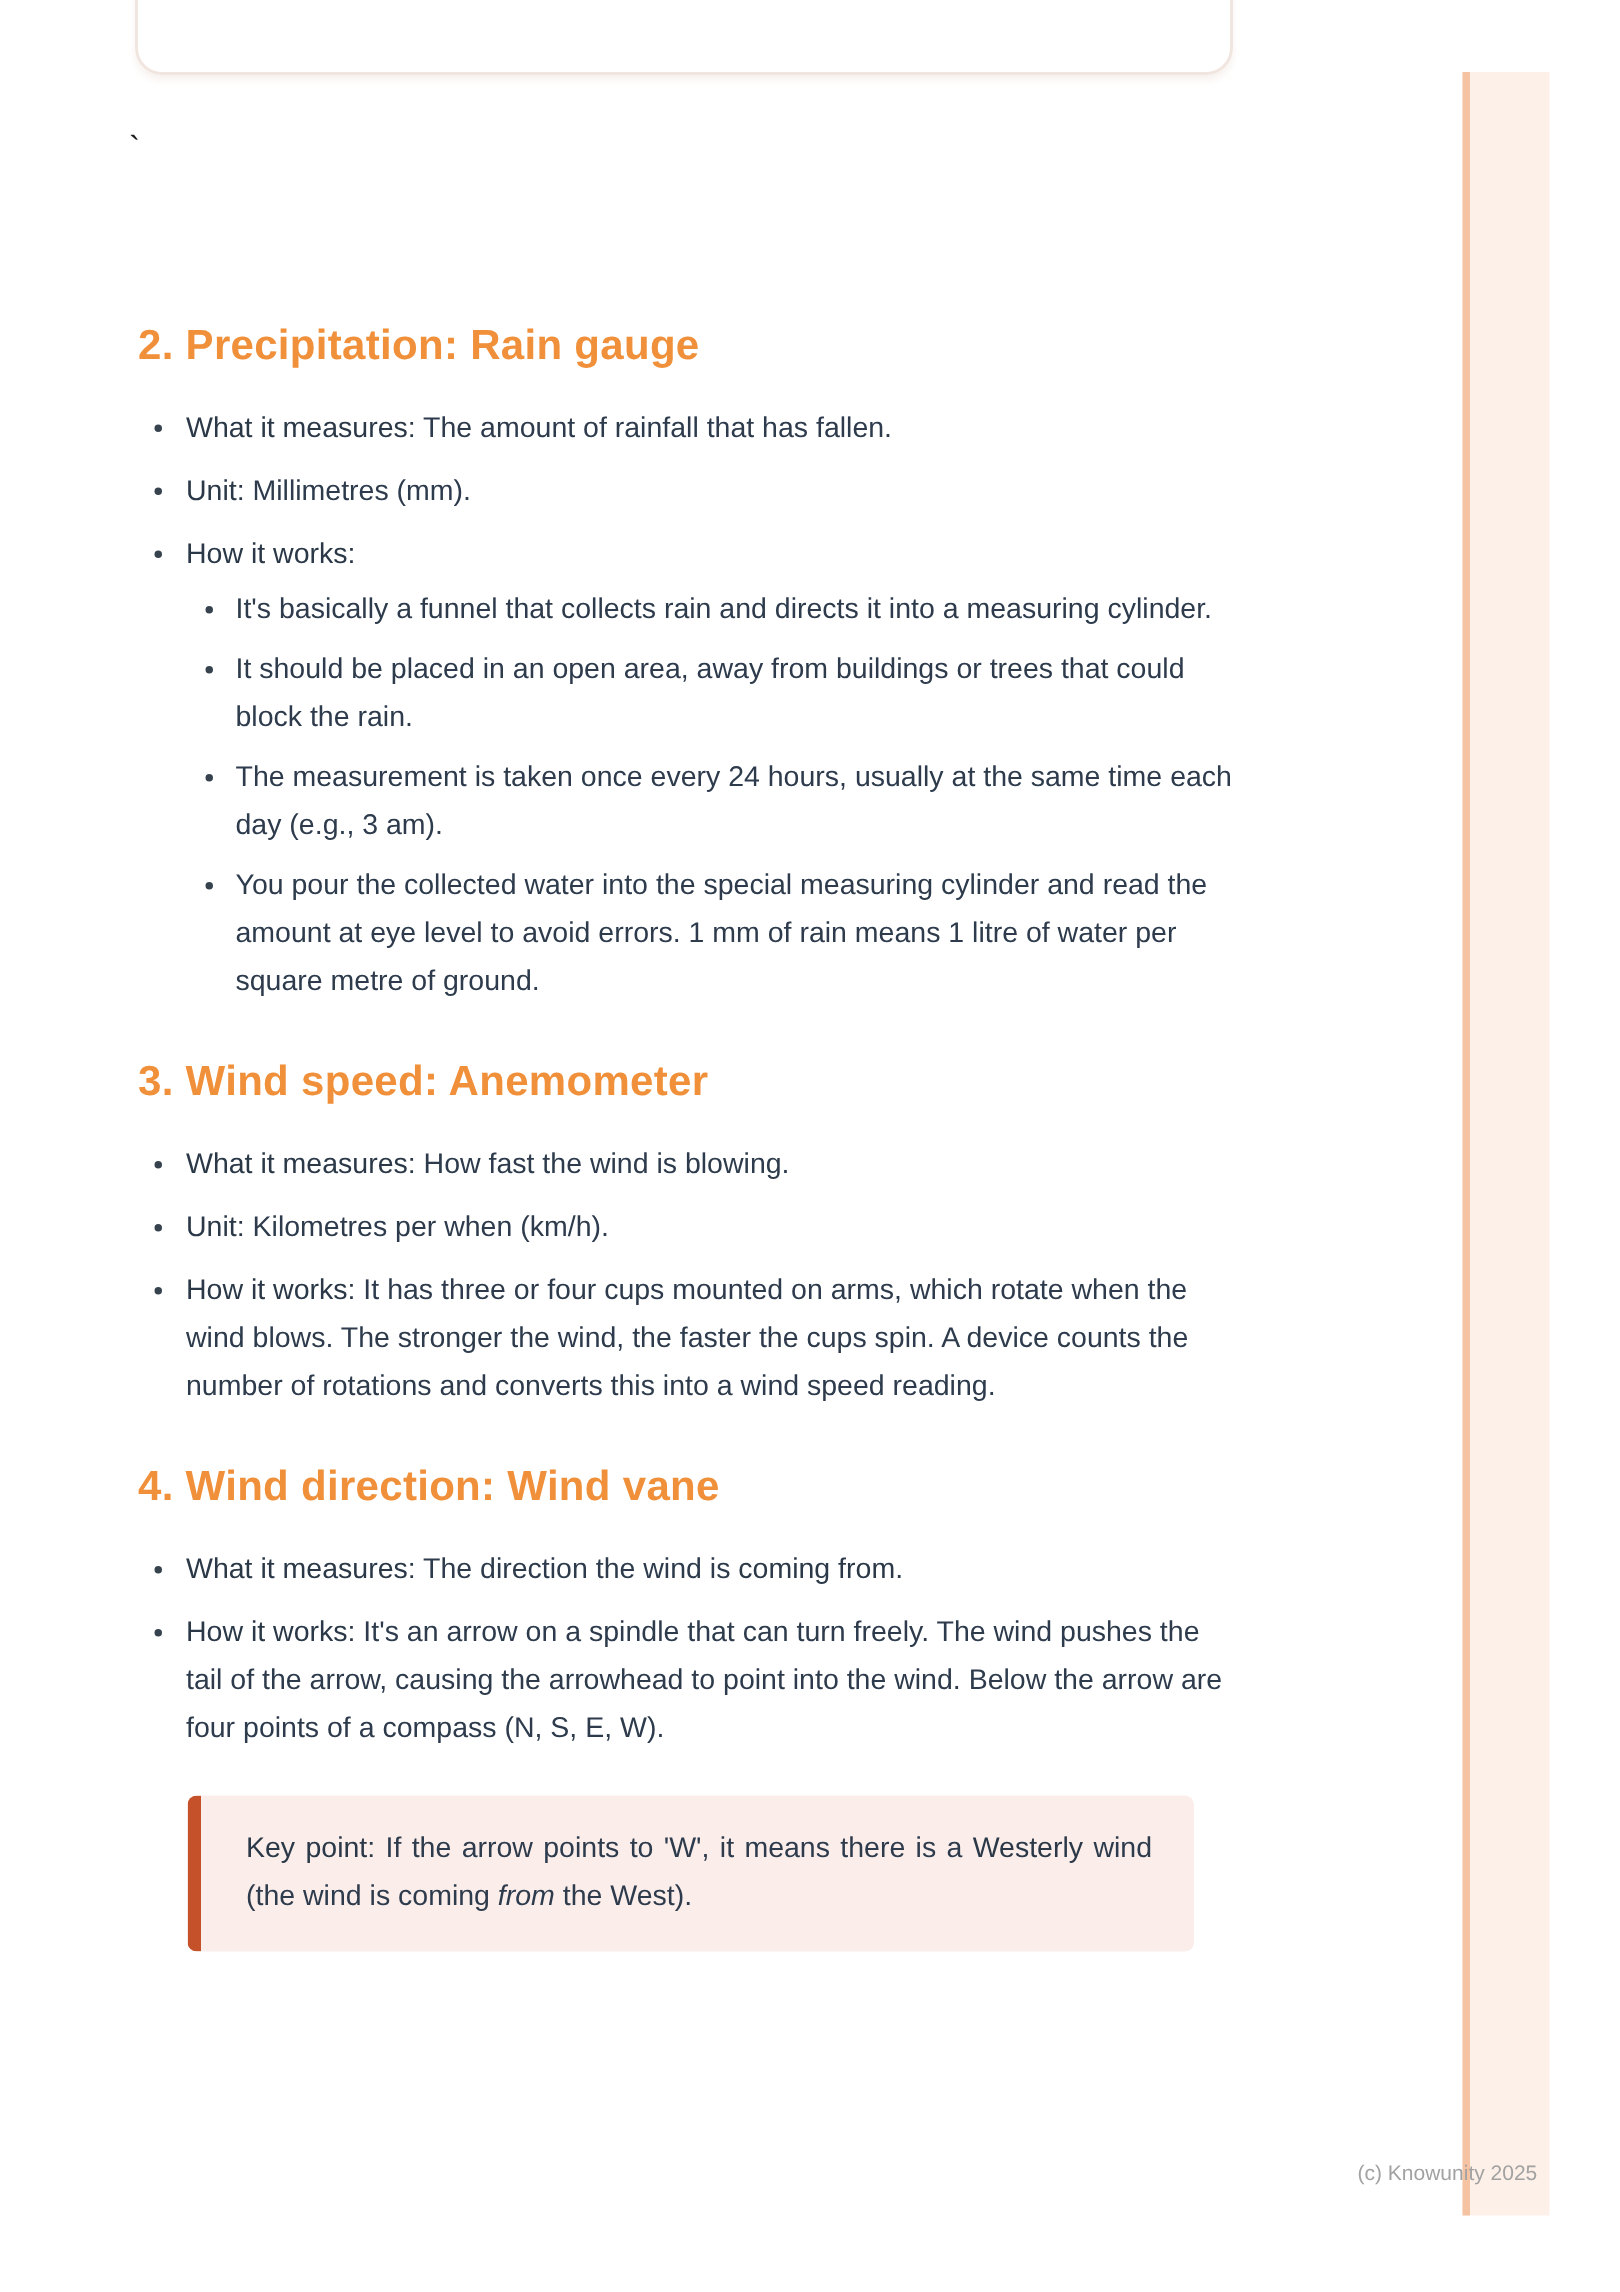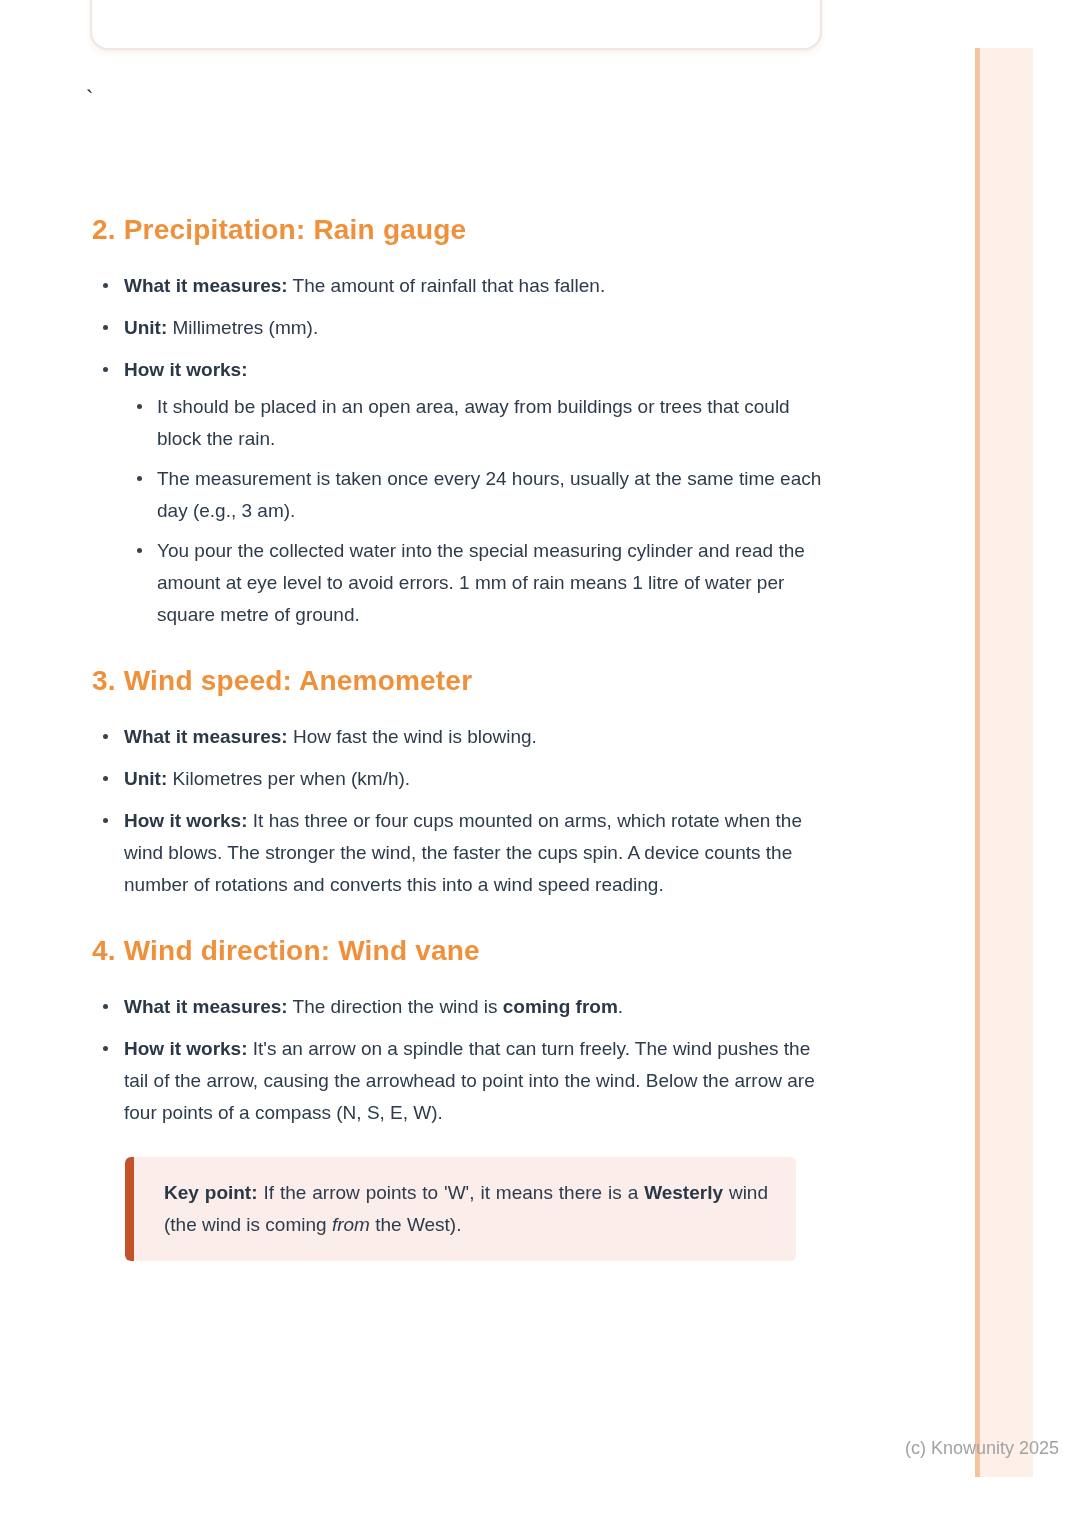--- a/index.html
+++ b/index.html
@@ -15,21 +15,21 @@
     box-shadow:0 3px 5px rgba(208,178,158,0.18);
   }
   .backtick { position:absolute; left:86px; top:86px; font-size:22px; color:#1a1a1a; }
   .side-strip {
     position:absolute; left:975px; top:48px; width:58px; height:1429px;
     background:var(--strip,#fdf0e8); border-left:5px solid var(--strip-edge,#f5c3a2);
     z-index:1;
   }
   .watermark {
     position:absolute; left:905px; top:1438px; z-index:3;
-    font-size:18px; color:var(--watermark,#a2a2a2); line-height:20px;
+    font-size:14px; color:var(--watermark,#a2a2a2); line-height:20px;
   }
   .content {
     position:absolute; left:92px; top:0; width:730px; z-index:2;
     font-size:19px; line-height:32px;margin-top:48px;
   }
   h2 {
     font-size:28px; line-height:32px; font-weight:700;
     color:var(--heading,#f0903a); margin:34px 0 24px 0;
     letter-spacing:0.2px;
   }
@@ -37,21 +37,21 @@
   ul.bullets { list-style:none; }
   .bullets > li { position:relative; padding-left:32px; margin-bottom:10px; }
   .dot {
     position:absolute; top:13px; width:5px; height:5px; border-radius:50%;
     background:var(--bullet,#36434f);
   }
   .bullets > li > .dot { left:11px; }
   ul.sub { list-style:none; margin-top:5px; padding-left:1px; }
   .sub > li { position:relative; padding-left:32px; margin-bottom:8px; }
   .sub > li > .dot { left:12px; }
-  strong { font-weight:700; color:var(--body-bold,#2a3847); }
+  strong { font-weight:400; color:var(--body-bold,#2a3847); }
   em { font-style:italic; }
   .callout {
     margin:28px 0 0 33px; width:671px;
     background:var(--callout-bg,#faedea);
     border-left:9px solid var(--callout-border,#c4512a);
     border-radius:6px;
     padding:20px 28px 20px 30px;
     text-align:justify;
   }
 </style>
@@ -64,20 +64,21 @@
   <span class="backtick">`</span>
 
   <div class="content">
     <div id="sections">
         <div class="section">
           <h2>2. Precipitation: Rain gauge</h2>
           <ul class="bullets">
             <li><span class="dot"></span><span><strong>What it measures:</strong><span> The amount of rainfall that has fallen.</span></span></li>
             <li><span class="dot"></span><span><strong>Unit:</strong><span> Millimetres (mm).</span></span></li>
             <li><span class="dot"></span><span><strong>How it works:</strong></span><ul class="sub">
+                <li><span class="dot"></span><span><span>It's basically a funnel that collects rain and directs it into a measuring cylinder.</span></span></li>
                 <li><span class="dot"></span><span><span>It should be placed in an open area, away from buildings or trees that could block the rain.</span></span></li>
                 <li><span class="dot"></span><span><span>The measurement is taken once every 24 hours, usually at the same time each day (e.g., 3 am).</span></span></li>
                 <li><span class="dot"></span><span><span>You pour the collected water into the special measuring cylinder and read the amount at eye level to avoid errors. 1 mm of rain means 1 litre of water per square metre of ground.</span></span></li>
               </ul></li>
           </ul>
         </div>
         <div class="section">
           <h2>3. Wind speed: Anemometer</h2>
           <ul class="bullets">
             <li><span class="dot"></span><span><strong>What it measures:</strong><span> How fast the wind is blowing.</span></span></li>

